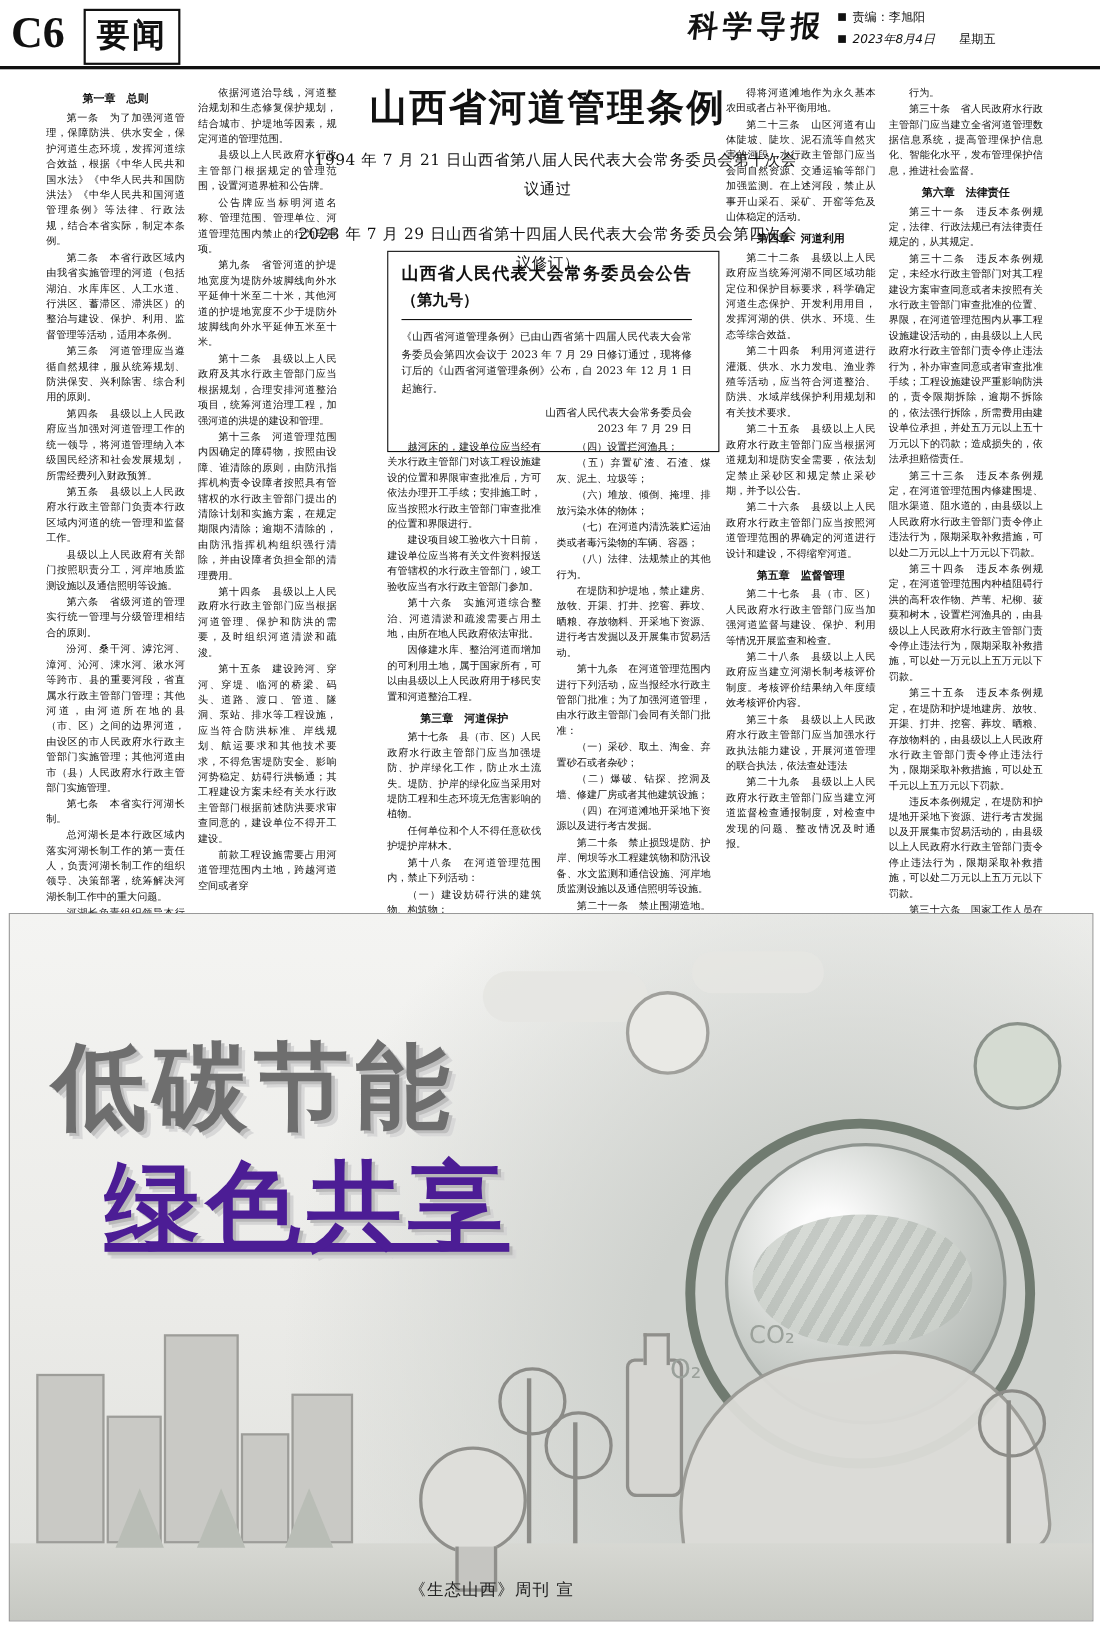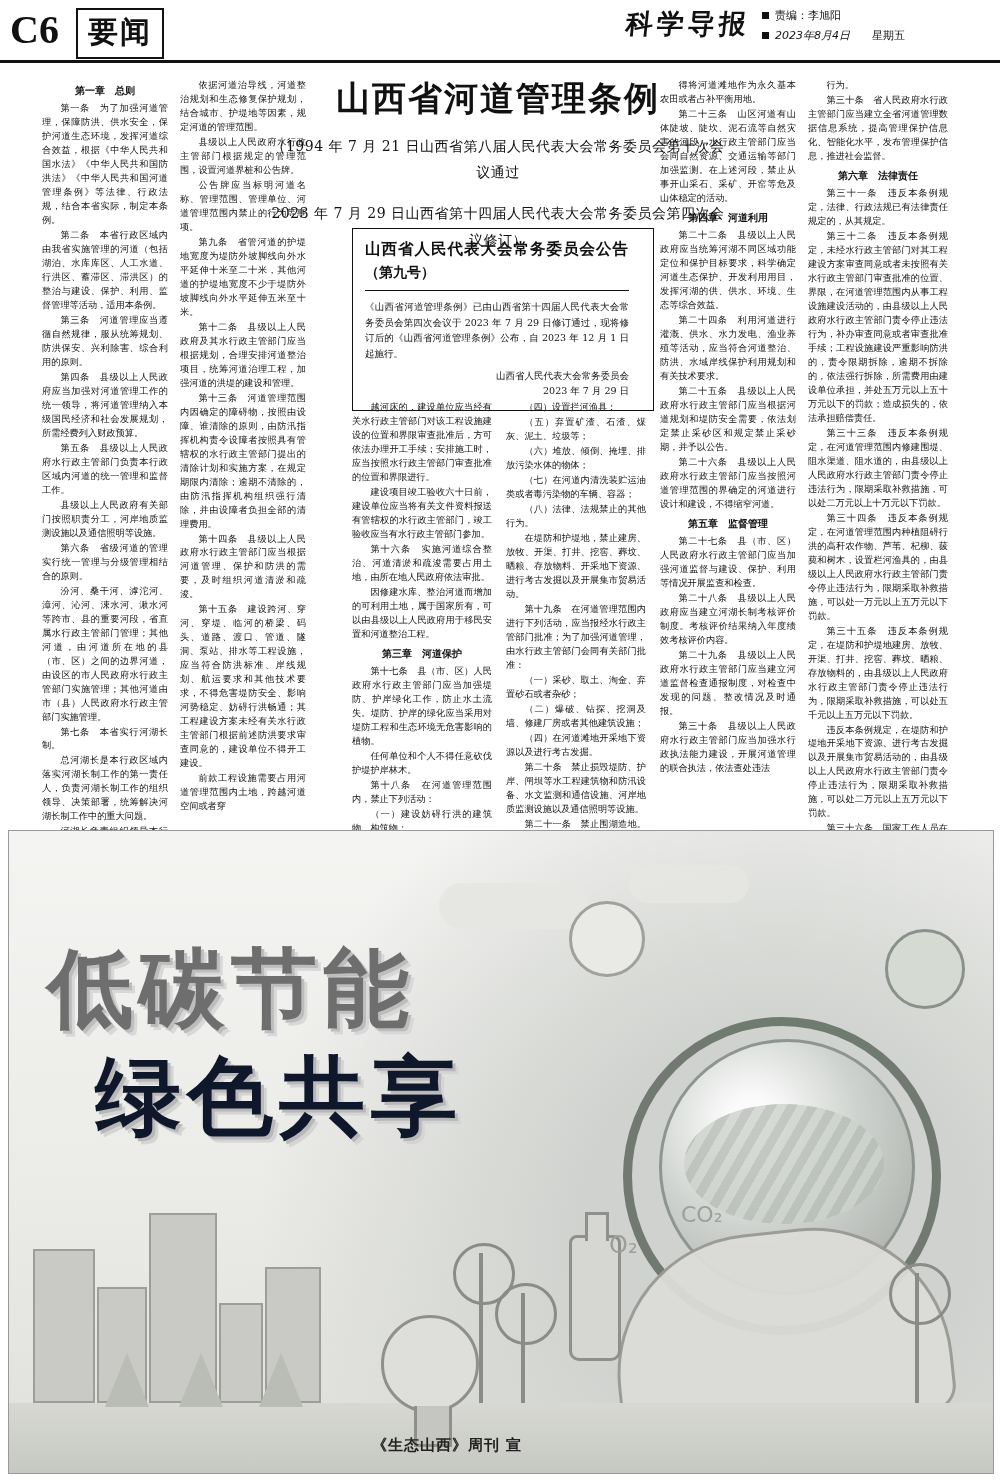--- a/index.html
+++ b/index.html
@@ -75,22 +75,22 @@
     background:
       radial-gradient(circle at 78% 62%, #cfd2ce 0 22%, rgba(207,210,206,0) 60%),
       linear-gradient(180deg,#f4f4f2 0%,#ebebe8 55%,#dfe0dc 100%);
   }
   .ptitle{position:absolute;left:38px;top:112px;width:520px;}
   .ptitle .l1,.ptitle .l2{
     font-family:"DejaVu Serif",serif;font-weight:bold;letter-spacing:6px;
     line-height:1.05;
   }
   .ptitle .l1{font-size:86px;color:#6e6e6e;text-shadow:3px 3px 0 #bdbdbd, 6px 6px 0 #d8d8d8;}
-  .ptitle .l2{font-size:86px;color:#0f172a;margin-left:48px;margin-top:18px;text-shadow:3px 3px 0 #b8b8b8, 6px 6px 0 #d4d4d4;}
-  .pcaption{position:absolute;left:0;bottom:18px;width:876px;text-align:center;font-size:15px;letter-spacing:1px;color:#222;font-weight:bold;}
+  .ptitle .l2{font-size:86px;color:#4c1d95;margin-left:48px;margin-top:18px;text-shadow:3px 3px 0 #b8b8b8, 6px 6px 0 #d4d4d4;text-decoration:underline;}
+  .pcaption{position:absolute;left:0;bottom:18px;width:876px;text-align:center;font-size:15px;letter-spacing:1px;color:#222;}
 
   
   .globe{position:absolute;right:78px;top:208px;width:250px;height:250px;border-radius:50%;
     background:radial-gradient(circle at 36% 32%, #fbfbfb 0 10%, #cfd3cf 45%, #9fa5a0 100%);
     border:3px solid #8e948f;}
   .globe:after{content:"";position:absolute;left:22px;top:62px;width:200px;height:120px;border-radius:50%;
     background:repeating-linear-gradient(120deg,#b6bcb6 0 9px,#cdd2cc 9px 18px);opacity:.8;}
   .ring{position:absolute;right:52px;top:186px;width:300px;height:300px;border-radius:50%;border:9px solid #5f6b5f;opacity:.85;}
   .hand{position:absolute;right:44px;bottom:46px;width:330px;height:190px;background:#dcdcd8;border:3px solid #9a9a95;
     border-radius:140px 140px 26px 26px;transform:rotate(-6deg);opacity:.95;}
@@ -219,22 +219,22 @@
       <p class="art">得将河道滩地作为永久基本农田或者占补平衡用地。</p>
       <p class="art">第二十三条　山区河道有山体陡坡、陡坎、泥石流等自然灾害的河段，水行政主管部门应当会同自然资源、交通运输等部门加强监测。在上述河段，禁止从事开山采石、采矿、开窑等危及山体稳定的活动。</p>
       <p class="h">第四章　河道利用</p>
       <p class="art">第二十二条　县级以上人民政府应当统筹河湖不同区域功能定位和保护目标要求，科学确定河道生态保护、开发利用用目，发挥河湖的供、供水、环境、生态等综合效益。</p>
       <p class="art">第二十四条　利用河道进行灌溉、供水、水力发电、渔业养殖等活动，应当符合河道整治、防洪、水域岸线保护利用规划和有关技术要求。</p>
       <p class="art">第二十五条　县级以上人民政府水行政主管部门应当根据河道规划和堤防安全需要，依法划定禁止采砂区和规定禁止采砂期，并予以公告。</p>
       <p class="art">第二十六条　县级以上人民政府水行政主管部门应当按照河道管理范围的界确定的河道进行设计和建设，不得缩窄河道。</p>
       <p class="h">第五章　监督管理</p>
       <p class="art">第二十七条　县（市、区）人民政府水行政主管部门应当加强河道监督与建设、保护、利用等情况开展监查和检查。</p>
       <p class="art">第二十八条　县级以上人民政府应当建立河湖长制考核评价制度。考核评价结果纳入年度绩效考核评价内容。</p>
+      <p class="art">第三十条　县级以上人民政府水行政主管部门应当加强水行政执法能力建设，开展河道管理的联合执法，依法查处违法</p>
       <p class="art">第二十九条　县级以上人民政府水行政主管部门应当建立河道监督检查通报制度，对检查中发现的问题、整改情况及时通报。</p>
-      <p class="art">第三十条　县级以上人民政府水行政主管部门应当加强水行政执法能力建设，开展河道管理的联合执法，依法查处违法</p>
     </div>
   <div class="col" id="c6">
       <p class="art">行为。</p>
       <p class="art">第三十条　省人民政府水行政主管部门应当建立全省河道管理数据信息系统，提高管理保护信息化、智能化水平，发布管理保护信息，推进社会监督。</p>
       <p class="h">第六章　法律责任</p>
       <p class="art">第三十一条　违反本条例规定，法律、行政法规已有法律责任规定的，从其规定。</p>
       <p class="art">第三十二条　违反本条例规定，未经水行政主管部门对其工程建设方案审查同意或者未按照有关水行政主管部门审查批准的位置、界限，在河道管理范围内从事工程设施建设活动的，由县级以上人民政府水行政主管部门责令停止违法行为，补办审查同意或者审查批准手续；工程设施建设严重影响防洪的，责令限期拆除，逾期不拆除的，依法强行拆除，所需费用由建设单位承担，并处五万元以上五十万元以下的罚款；造成损失的，依法承担赔偿责任。</p>
       <p class="art">第三十三条　违反本条例规定，在河道管理范围内修建围堤、阻水渠道、阻水道的，由县级以上人民政府水行政主管部门责令停止违法行为，限期采取补救措施，可以处二万元以上十万元以下罚款。</p>
       <p class="art">第三十四条　违反本条例规定，在河道管理范围内种植阻碍行洪的高秆农作物、芦苇、杞柳、菝葜和树木，设置栏河渔具的，由县级以上人民政府水行政主管部门责令停止违法行为，限期采取补救措施，可以处一万元以上五万元以下罚款。</p>
       <p class="art">第三十五条　违反本条例规定，在堤防和护堤地建房、放牧、开渠、打井、挖窖、葬坟、晒粮、存放物料的，由县级以上人民政府水行政主管部门责令停止违法行为，限期采取补救措施，可以处五千元以上五万元以下罚款。</p>

